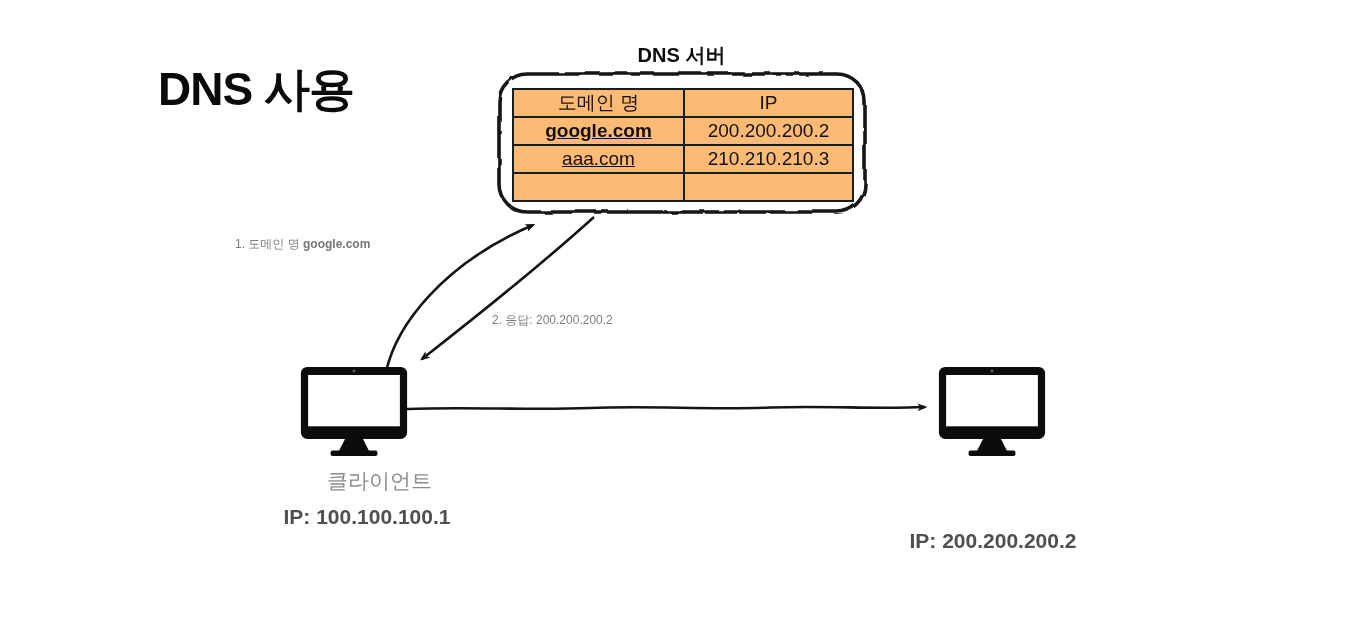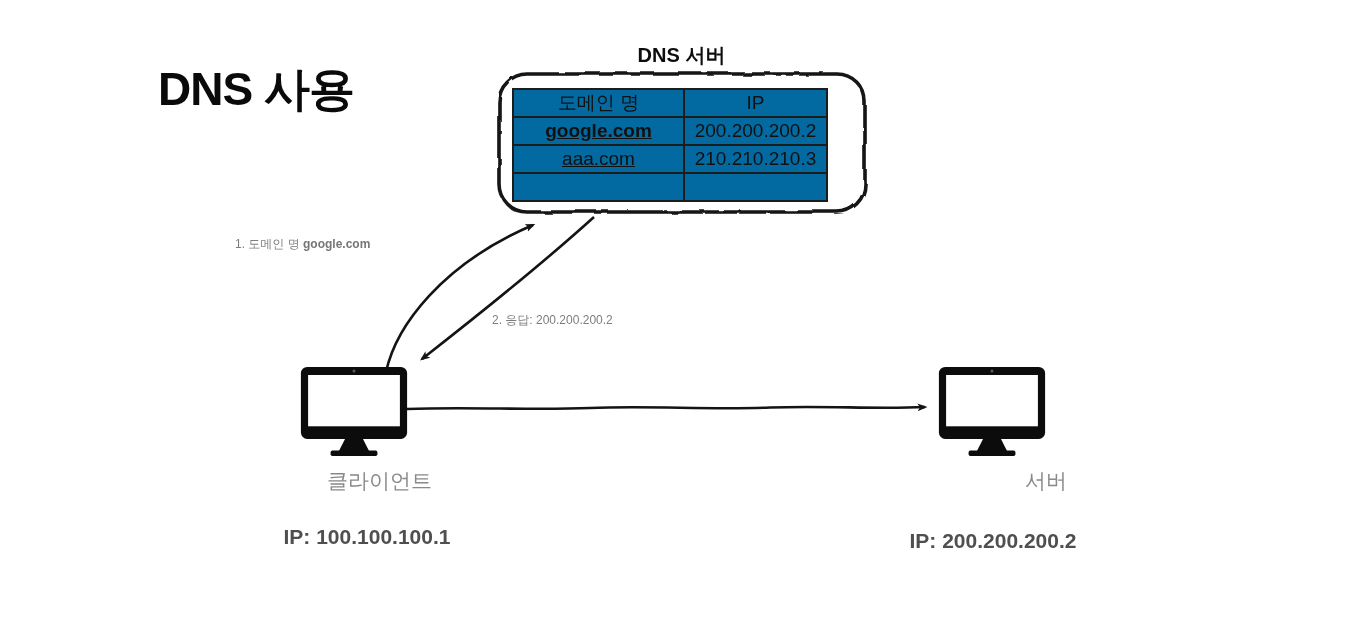--- a/index.html
+++ b/index.html
@@ -20,50 +20,50 @@
 
   .dns-label {
     left: 497px; top: 42px; width: 369px;
     text-align: center; font-size: 20px; font-weight: 700; color: #0d0d0d;
   }
 
   .diagram-svg { left: 0; top: 0; width: 1348px; height: 640px; pointer-events: none; }
 
   .dns-table-wrap { left: 512px; top: 88px; }
   table.dns-table {
-    border-collapse: collapse; background: #0369a1;
+    border-collapse: collapse; background: #fdba74;
     font-size: 19px; color: #111;
   }
   table.dns-table td, table.dns-table th {
     border: 2px solid #1c1c1c;
     height: 28px; padding: 0 6px;
     text-align: center; vertical-align: middle;
     font-weight: 400; white-space: nowrap;
   }
   table.dns-table .col-domain { width: 171px; }
-  table.dns-table .col-ip { width: 143px; }
+  table.dns-table .col-ip { width: 169px; }
   .domain-link { text-decoration: underline; }
   .domain-bold { font-weight: 700; }
 
   .step-label { font-size: 12px; color: #7d7d7d; white-space: nowrap; }
   .step-1 { left: 235px; top: 236px; }
   .step-2 { left: 492px; top: 312px; }
   .step-3 { left: 570px; top: 426px; }
   .step-bold { font-weight: 700; color: #767676; }
 
   .monitor { width: 108px; height: 90px; }
   .monitor-client { left: 300px; top: 366px; }
   .monitor-server { left: 938px; top: 366px; }
 
   .node-label { font-size: 21px; color: #8a8a8a; text-align: right; white-space: nowrap; }
   .client-label { left: 282px; top: 467px; width: 150px; }
   .server-label { left: 917px; top: 467px; width: 150px; }
 
   .ip-label { font-size: 21px; font-weight: 700; color: #4f4f4f; text-align: center; white-space: nowrap; }
-  .client-ip { left: 262px; top: 505px; width: 210px; margin-top: 20px; }
+  .client-ip { left: 262px; top: 505px; width: 210px; }
   .server-ip { left: 888px; top: 505px; width: 210px; margin-top: 24px; }
 </style>
 </head>
 <body>
 
 <div class="canvas">
 
   <svg class="abs diagram-svg" width="1348" height="640" viewBox="0 0 1348 640" xmlns="http://www.w3.org/2000/svg">
     <defs>
       <marker id="arrowhead" markerWidth="12" markerHeight="10" refX="7.5" refY="4" orient="auto" markerUnits="userSpaceOnUse">
@@ -129,16 +129,15 @@
   <svg class="abs monitor monitor-server" viewBox="0 0 120 100" xmlns="http://www.w3.org/2000/svg">
     <rect x="1" y="1" width="118" height="80" rx="7" fill="#0c0c0c"></rect>
     <rect x="9" y="10" width="102" height="57" fill="#ffffff"></rect>
     <circle cx="60" cy="5.5" r="1.7" fill="#5a5a5a"></circle>
     <polygon points="50,81 70,81 77,95 43,95" fill="#0c0c0c"></polygon>
     <rect x="34" y="94" width="52" height="6" rx="2" fill="#0c0c0c"></rect>
   </svg>
 
   <div class="abs node-label client-label">클라이언트</div>
   <div class="abs ip-label client-ip">IP: 100.100.100.1</div>
-  <div class="abs node-label server-label">서버</div>
   <div class="abs ip-label server-ip">IP: 200.200.200.2</div>
 
 </div>
 
 </body></html>

